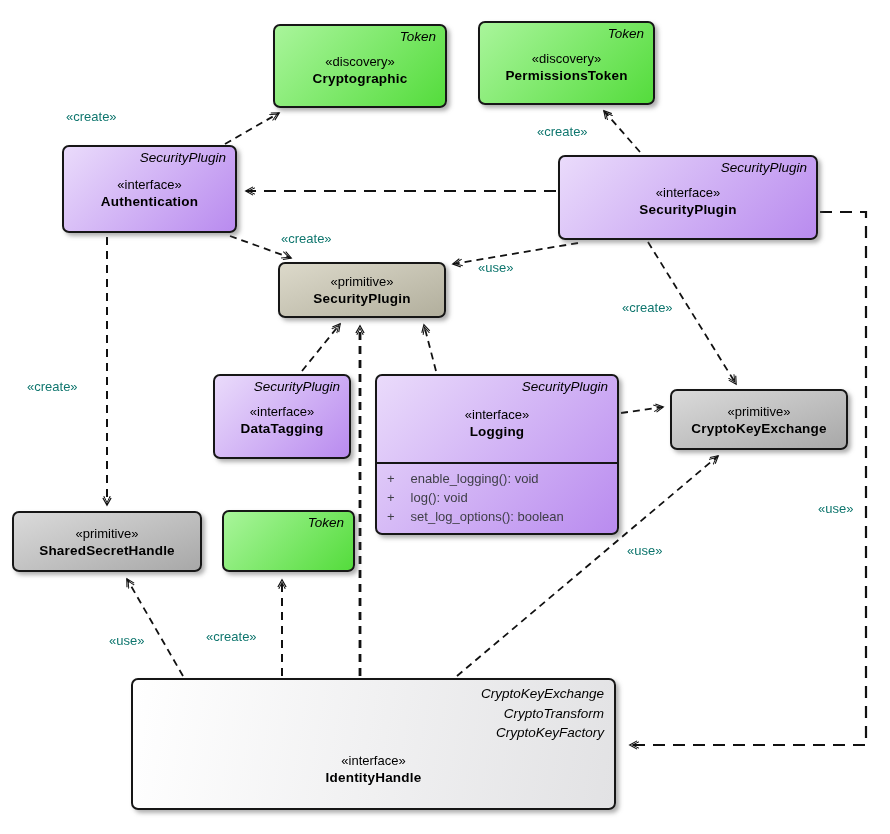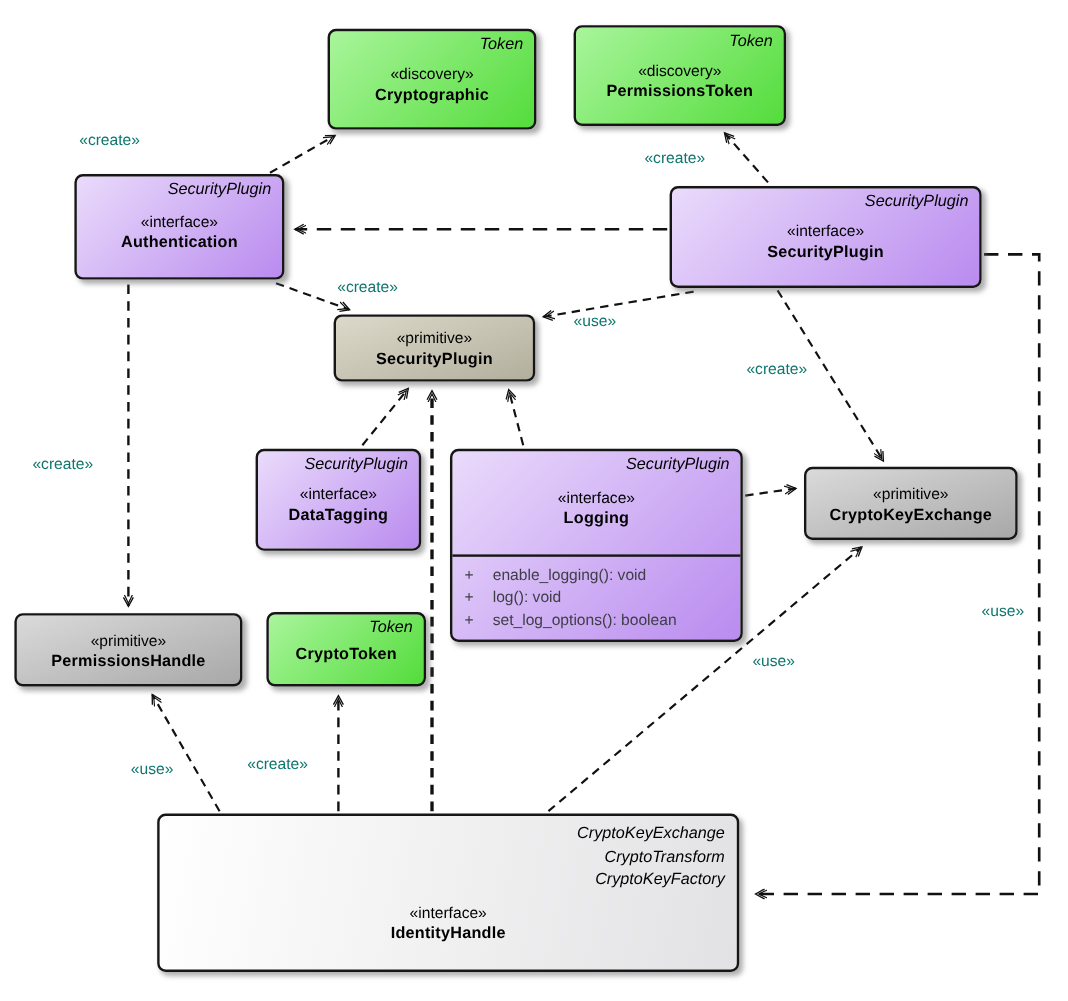--- a/index.html
+++ b/index.html
@@ -129,29 +129,26 @@
 <div class="node gray" style="left:670px;top:389px;width:178px;height:61px">
   <div class="mid centered">
     <div class="st">«primitive»</div>
     <div class="nm">CryptoKeyExchange</div>
   </div>
 </div>
 
 <div class="node gray" style="left:12px;top:511px;width:190px;height:61px">
   <div class="mid centered">
     <div class="st">«primitive»</div>
-    <div class="nm">PermissionsHandle</div>
+    <div class="nm">SharedSecretHandle</div>
   </div>
 </div>
 
 <div class="node green" style="left:222px;top:510px;width:133px;height:62px">
   <div class="typ">Token</div>
-  <div class="mid">
-    <div class="nm">CryptoToken</div>
-  </div>
 </div>
 
 <div class="node white" style="left:131px;top:678px;width:485px;height:132px">
   <div class="typ-stack">
     <div>CryptoKeyExchange</div>
     <div>CryptoTransform</div>
     <div>CryptoKeyFactory</div>
   </div>
   <div class="mid">
     <div class="st">«interface»</div>

